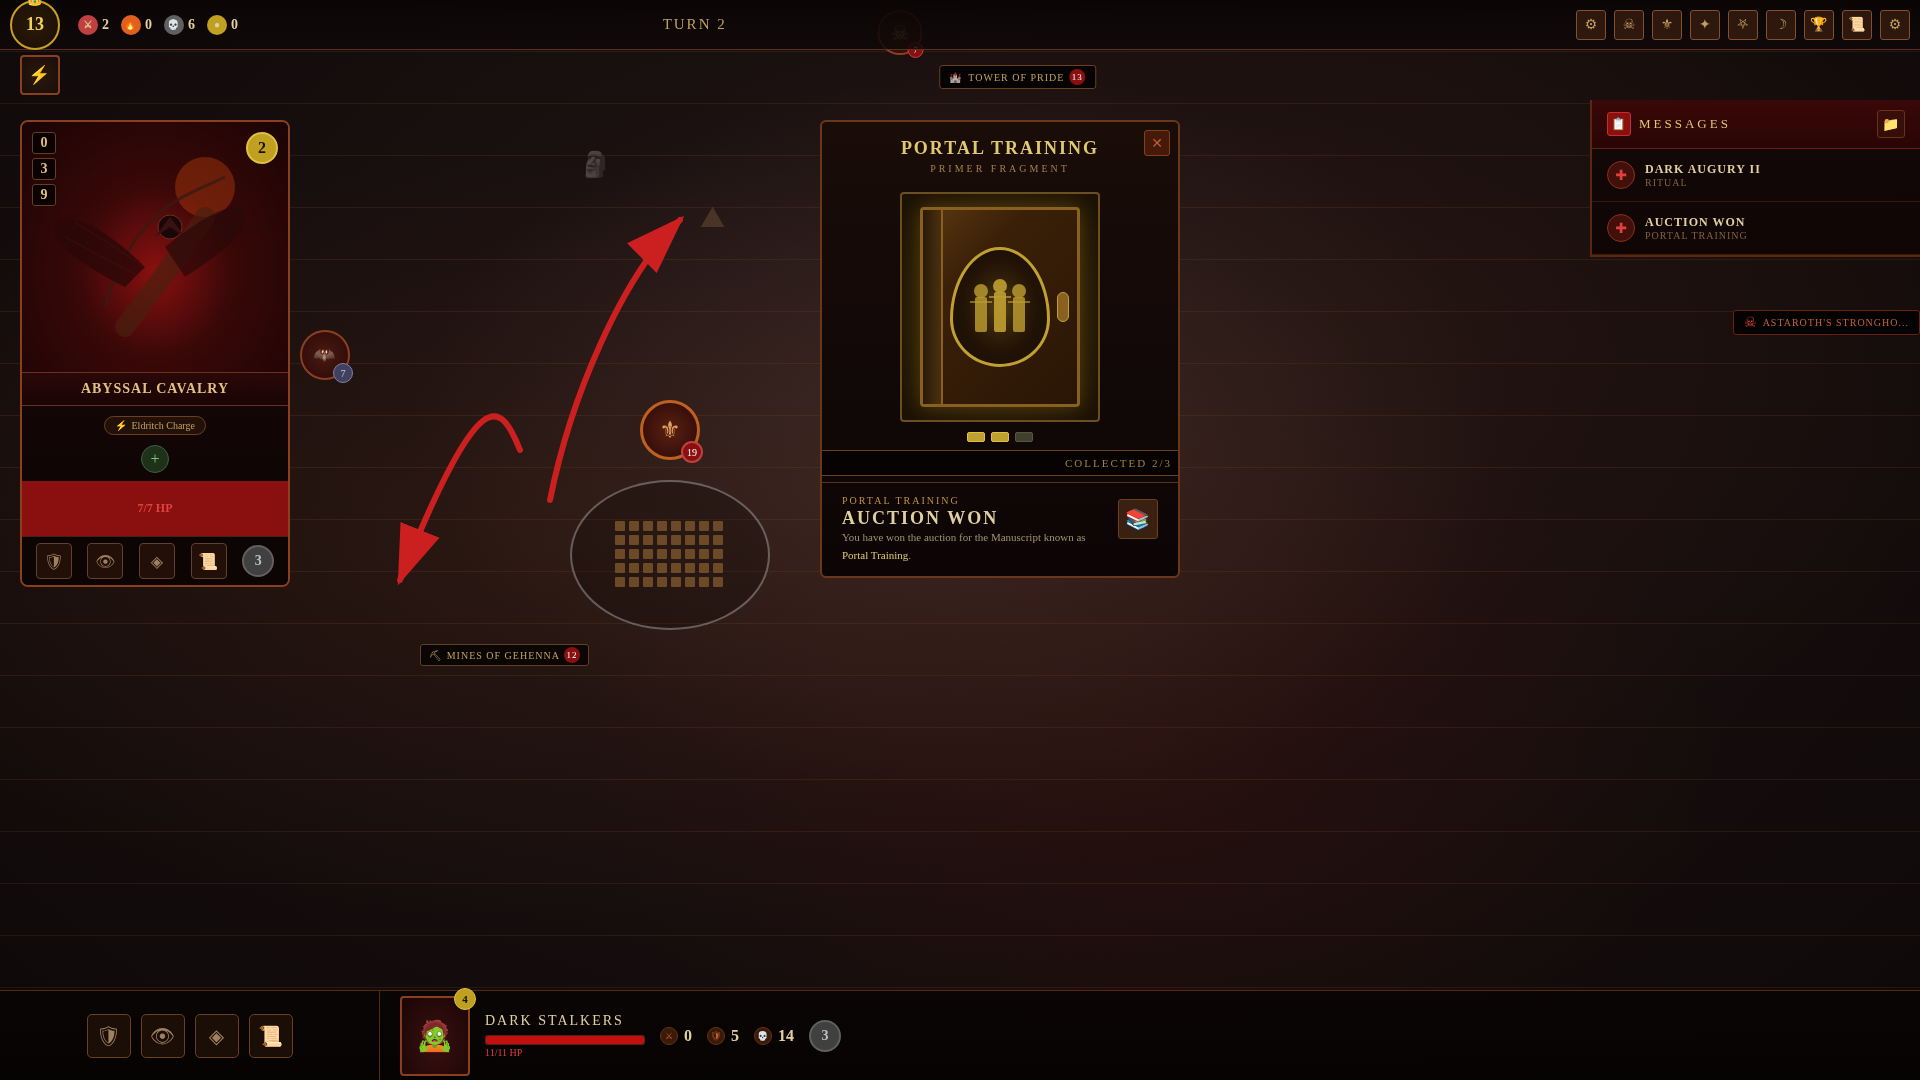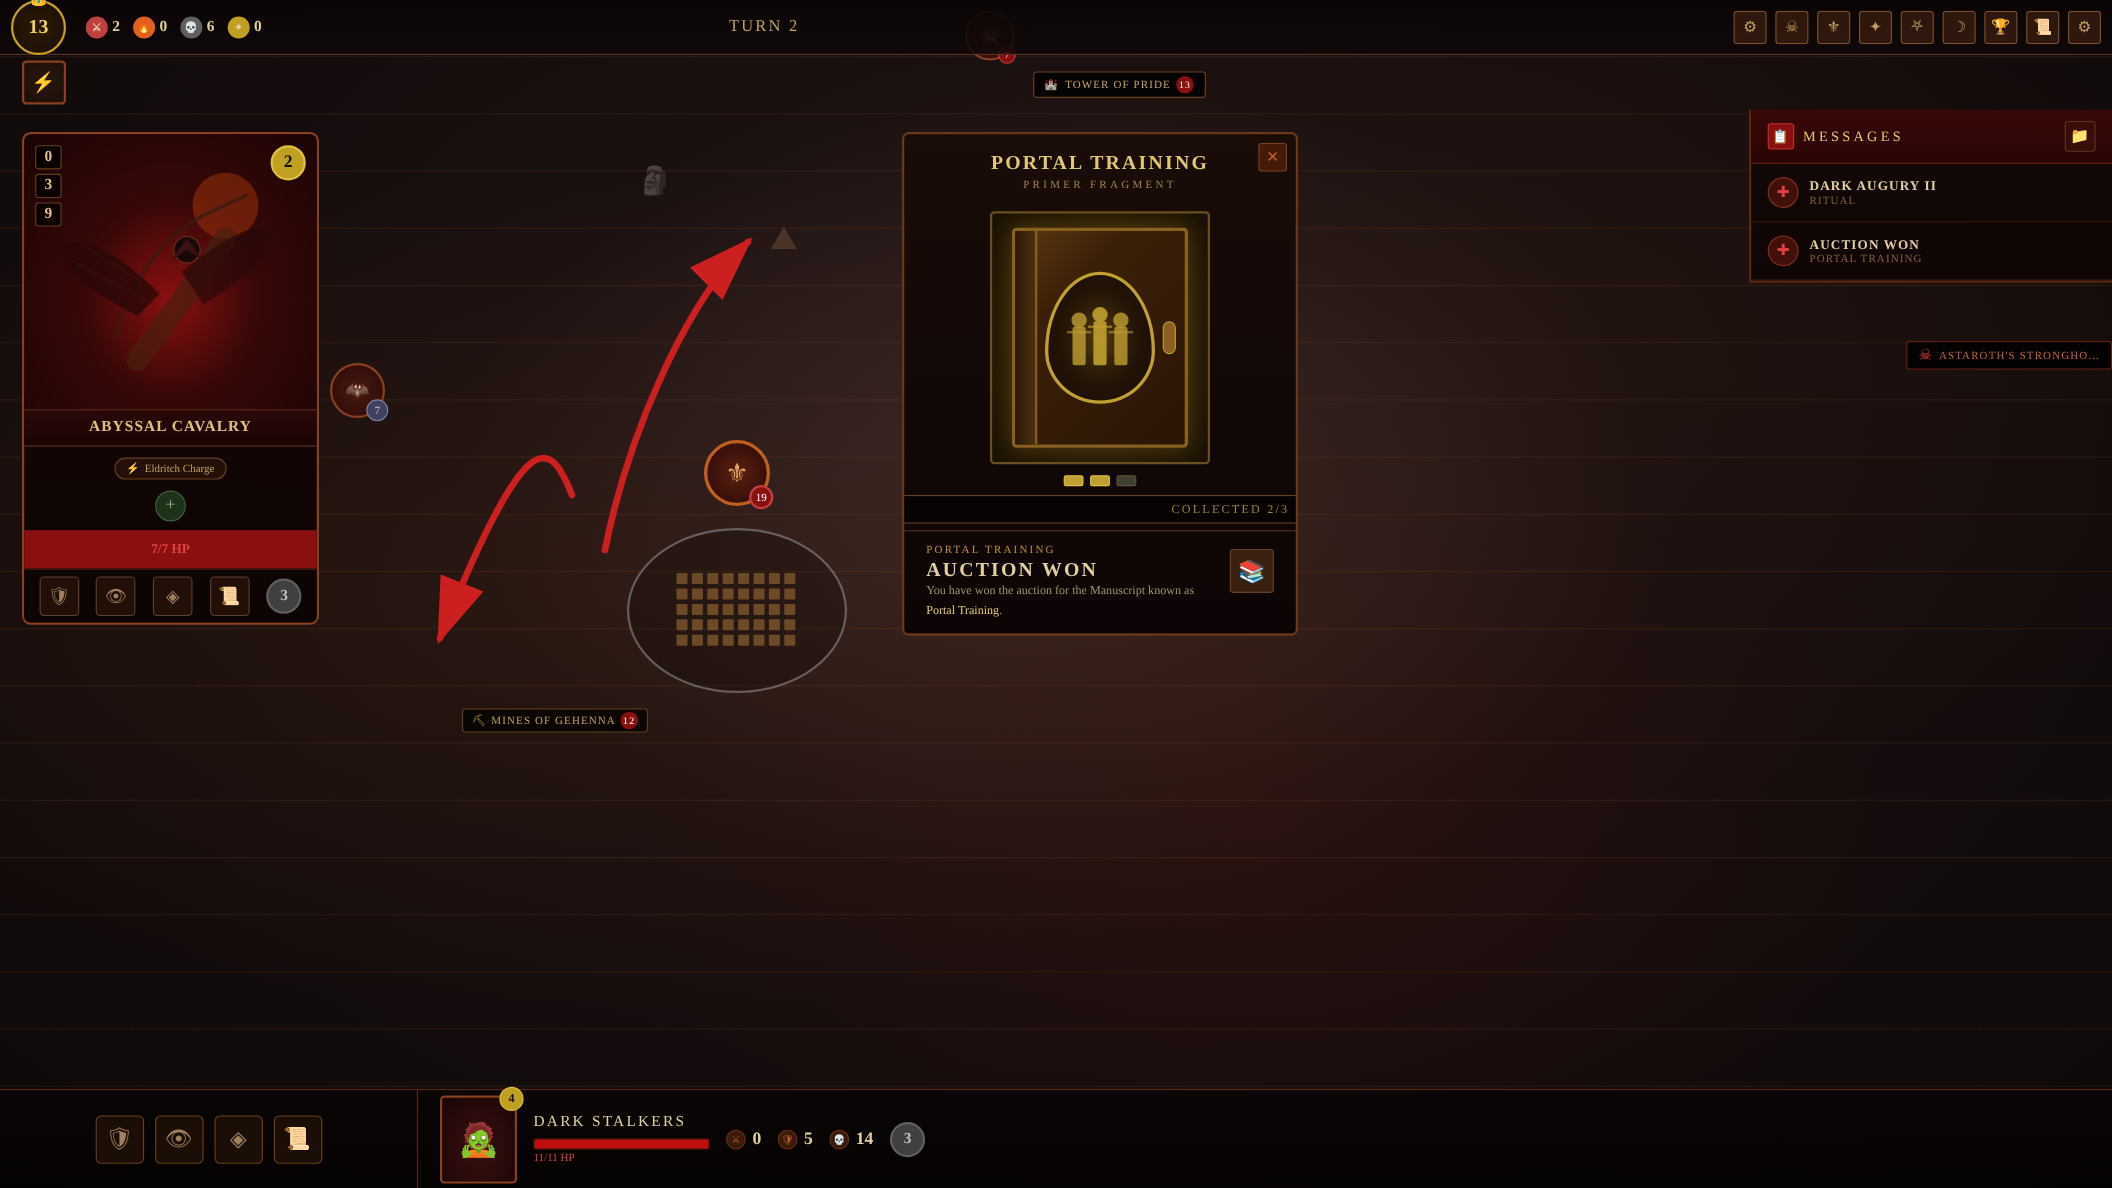--- a/index.html
+++ b/index.html
@@ -215,21 +215,21 @@
       border-radius: 50%;
       display: flex; align-items: center; justify-content: center;
       color: #80c080;
       font-size: 16px;
       margin: 4px auto;
       cursor: pointer;
     }
 
     .card-hp-bar {
       background: #8a1010;
-      padding: 10px 12px;
+      padding: 20px 12px;
       text-align: center;
       color: #e04040;
       font-size: 12px;
       font-weight: bold;
       font-family: Liberation Serif, serif;
     }
 
     .card-bottom-bar {
       background: #0d0404;
       padding: 6px;

